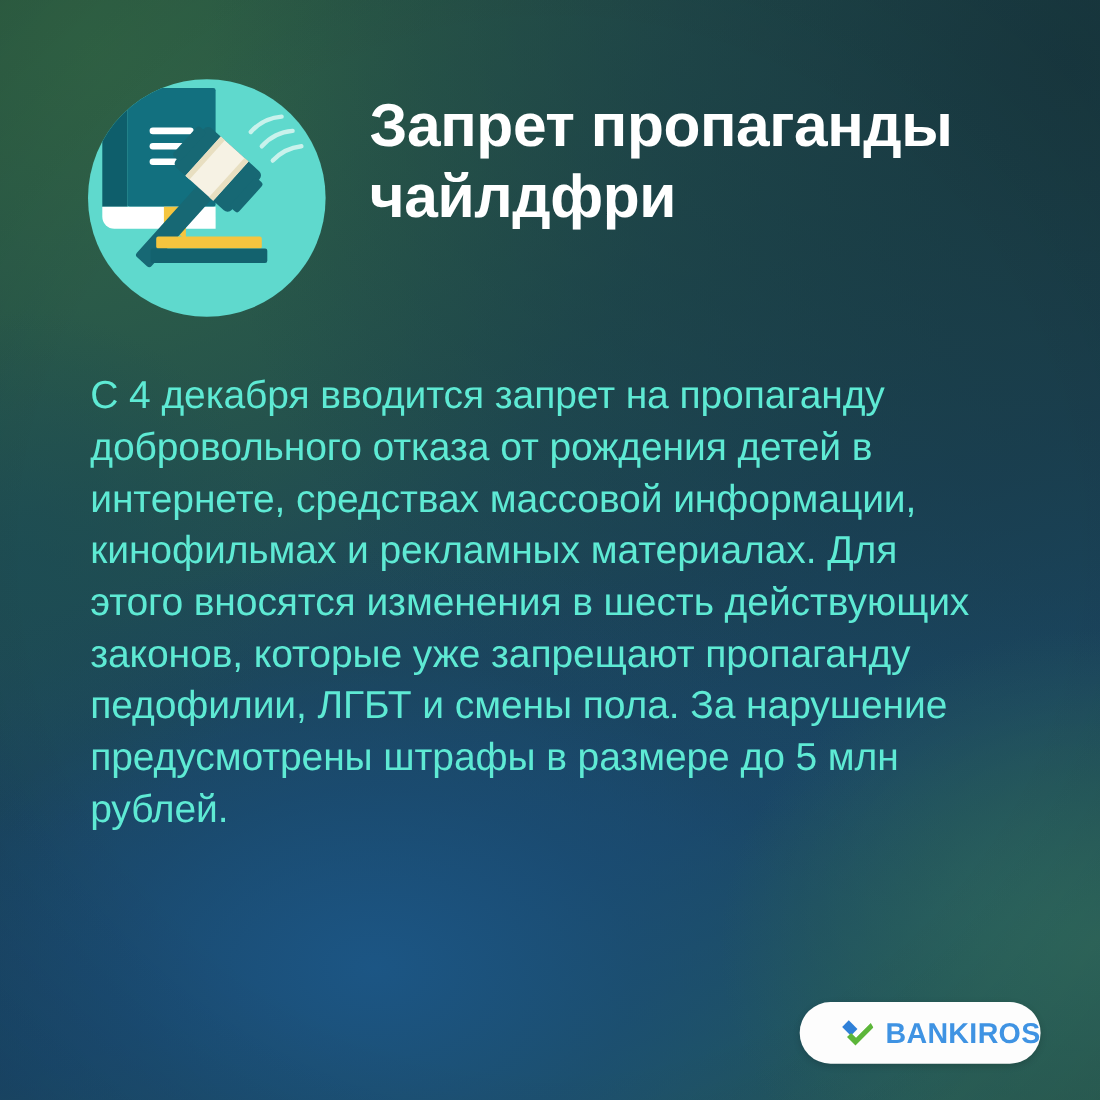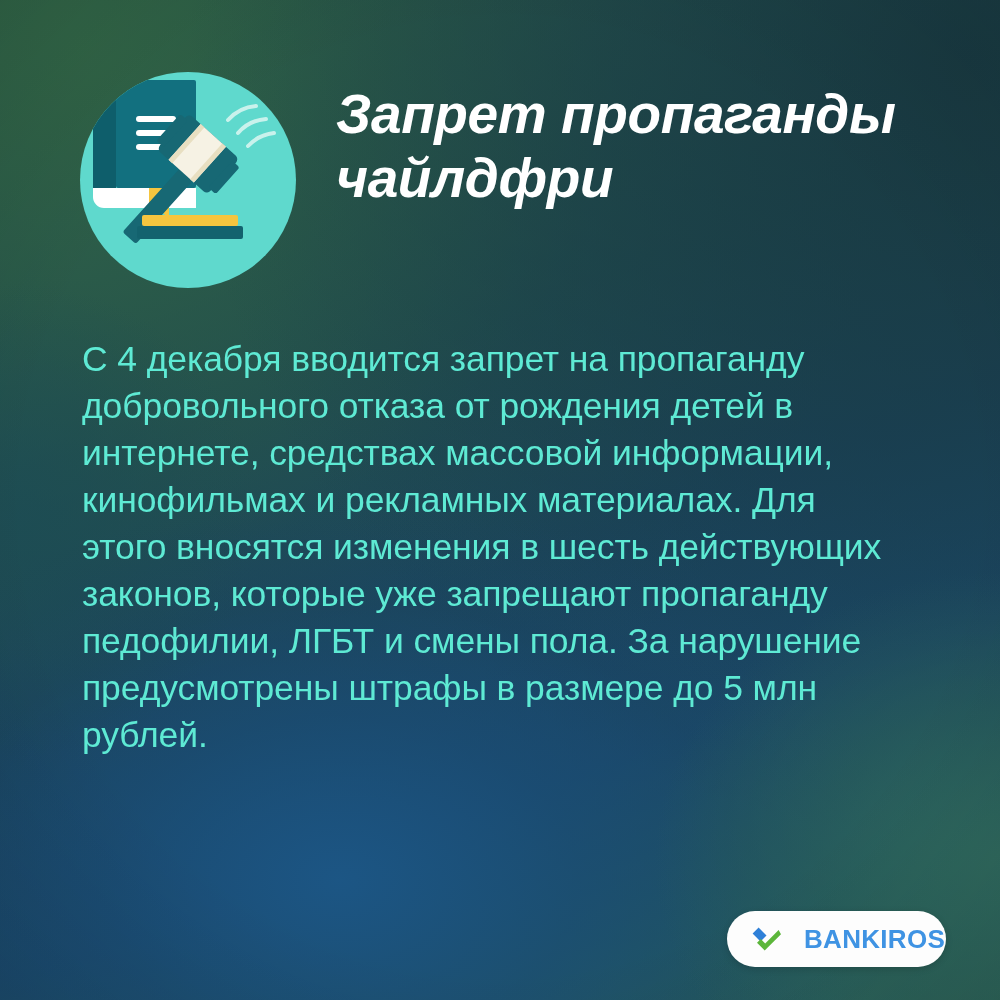--- a/index.html
+++ b/index.html
@@ -92,21 +92,20 @@
     left: 336px;
     top: 82px;
     width: 600px;
     margin: 0;
     color: #ffffff;
     font-size: 55px;
     line-height: 1.17;
     font-weight: 700;
     letter-spacing: -0.4px;
     font-family: "Liberation Sans", sans-serif;
-    font-style: italic;
   }
 
   
   .body-copy {
     position: absolute;
     left: 82px;
     top: 336px;
     width: 810px;
     margin: 0;
     color: #5eead4;
@@ -121,25 +120,24 @@
   .logo-badge {
     position: absolute;
     left: 727px;
     top: 911px;
     width: 219px;
     height: 56px;
     border-radius: 28px;
     background: #fdfdfd;
     display: flex;
     align-items: center;
-    justify-content: flex-start;
+    justify-content: flex-end;
     padding-left: 24px;
     box-sizing: border-box;
     box-shadow: 0 2px 7px rgba(0,0,0,0.16);
-    gap: 12px;
   }
   .logo-mark {
     width: 30px;
     height: 26px;
     flex: 0 0 auto;
     display: block;
   }
   .logo-word {
     margin-left: 11px;
     color: #3f93e3;

